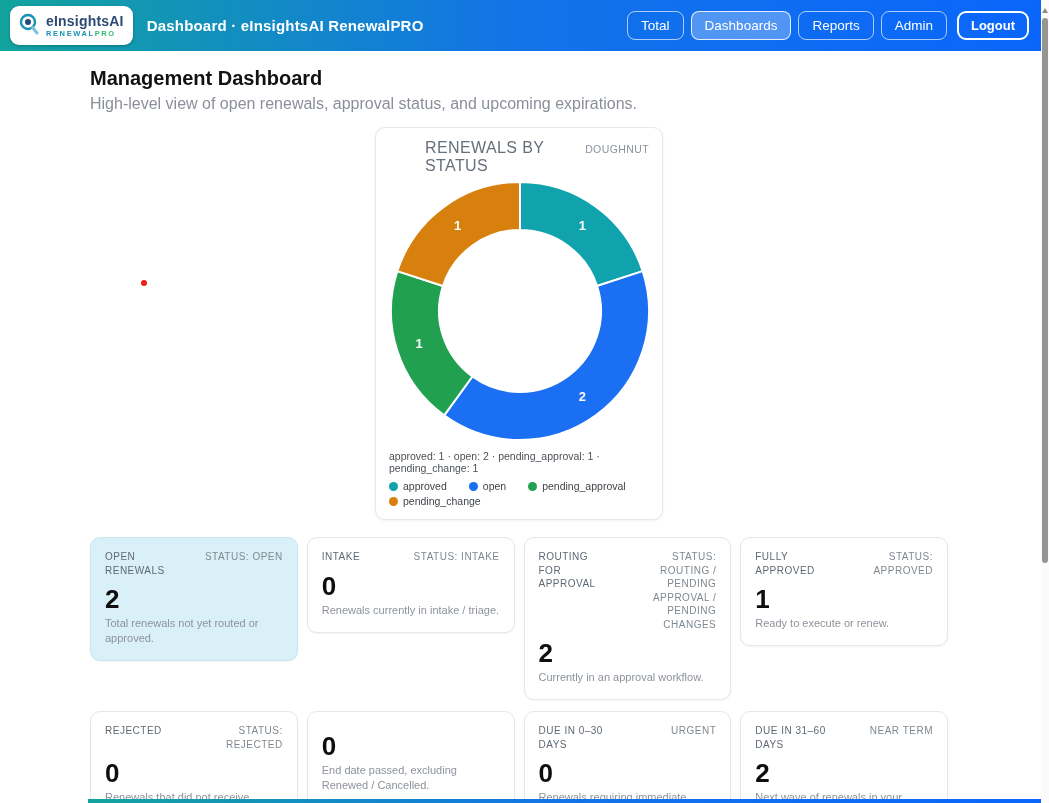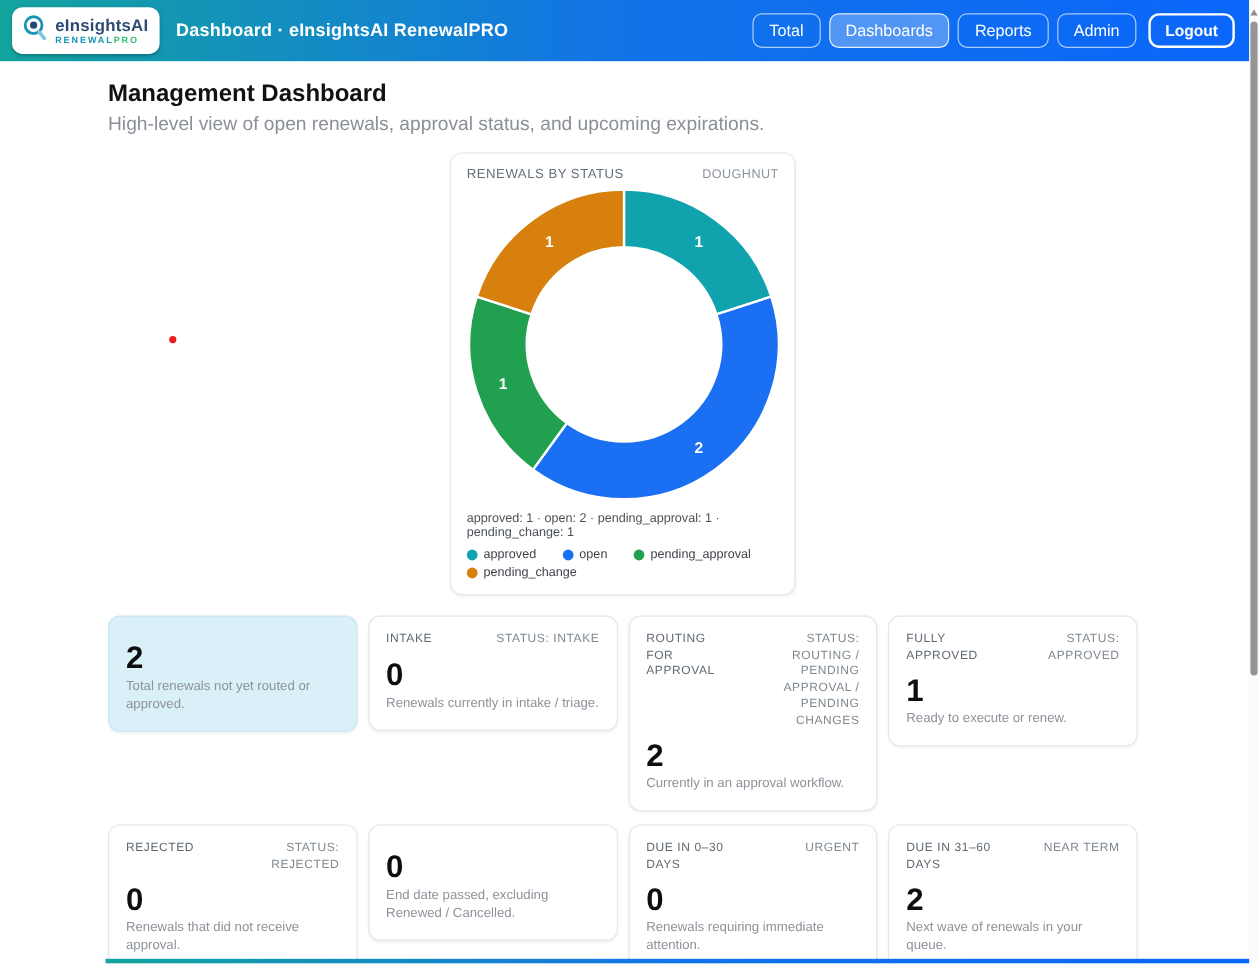--- a/index.html
+++ b/index.html
@@ -52,21 +52,21 @@
   .main { position:absolute; top:51px; left:90px; width:858px; }
   .page-title { font-size:20px; font-weight:700; color:#121212; margin-top:16px; }
   .page-subtitle { font-size:16px; color:#8a8f98; margin-top:5px; }
   
   .chart-card {
     width:288px; margin:14px auto 0; background:#ffffff;
     border:1px solid #e7e7ed; border-radius:10px;
     box-shadow:0 1px 3px rgba(0,0,0,.06); padding:11px 13px 12px;
   }
   .chart-head { display:flex; justify-content:space-between; align-items:baseline; }
-  .chart-title { font-size:11px; color:#667079; letter-spacing:.4px; }
+  .chart-title { font-size:16px; color:#667079; letter-spacing:.4px;margin-left:36px; }
   .chart-type { font-size:10.5px; color:#8b939c; letter-spacing:.4px; }
   .donut-wrap { margin:5px auto 0; width:262px; height:262px; }
   .chart-summary { font-size:10.5px; color:#4b5157; margin-top:8px; }
   .legend { display:flex; flex-wrap:wrap; column-gap:22px; row-gap:3px; margin-top:6px; }
   .legend-item { display:flex; align-items:center; gap:5px; cursor:pointer; }
   .legend-dot { width:9px; height:9px; border-radius:50%; flex:0 0 auto; }
   .legend-label { font-size:10.5px; color:#3f444a; }
   
   .kpi-grid {
     margin-top:17px; display:grid; grid-template-columns:repeat(4,1fr);
@@ -164,20 +164,24 @@
         </span>
         <span class="legend-item">
           <span class="legend-dot" style="background: rgb(216, 128, 13);"></span>
           <span class="legend-label">pending_change</span>
         </span>
       </div>
   </div>
 
   <div class="kpi-grid" id="kpi-grid">
       <div class="kpi-card highlight">
+        <div class="kpi-head">
+          <span class="kpi-title">OPEN RENEWALS</span>
+          <span class="kpi-tag">STATUS: OPEN</span>
+        </div>
         <div class="kpi-value">2</div>
         <div class="kpi-desc">Total renewals not yet routed or approved.</div>
       </div>
       <div class="kpi-card">
         <div class="kpi-head">
           <span class="kpi-title">INTAKE</span>
           <span class="kpi-tag">STATUS: INTAKE</span>
         </div>
         <div class="kpi-value">0</div>
         <div class="kpi-desc">Renewals currently in intake / triage.</div>

